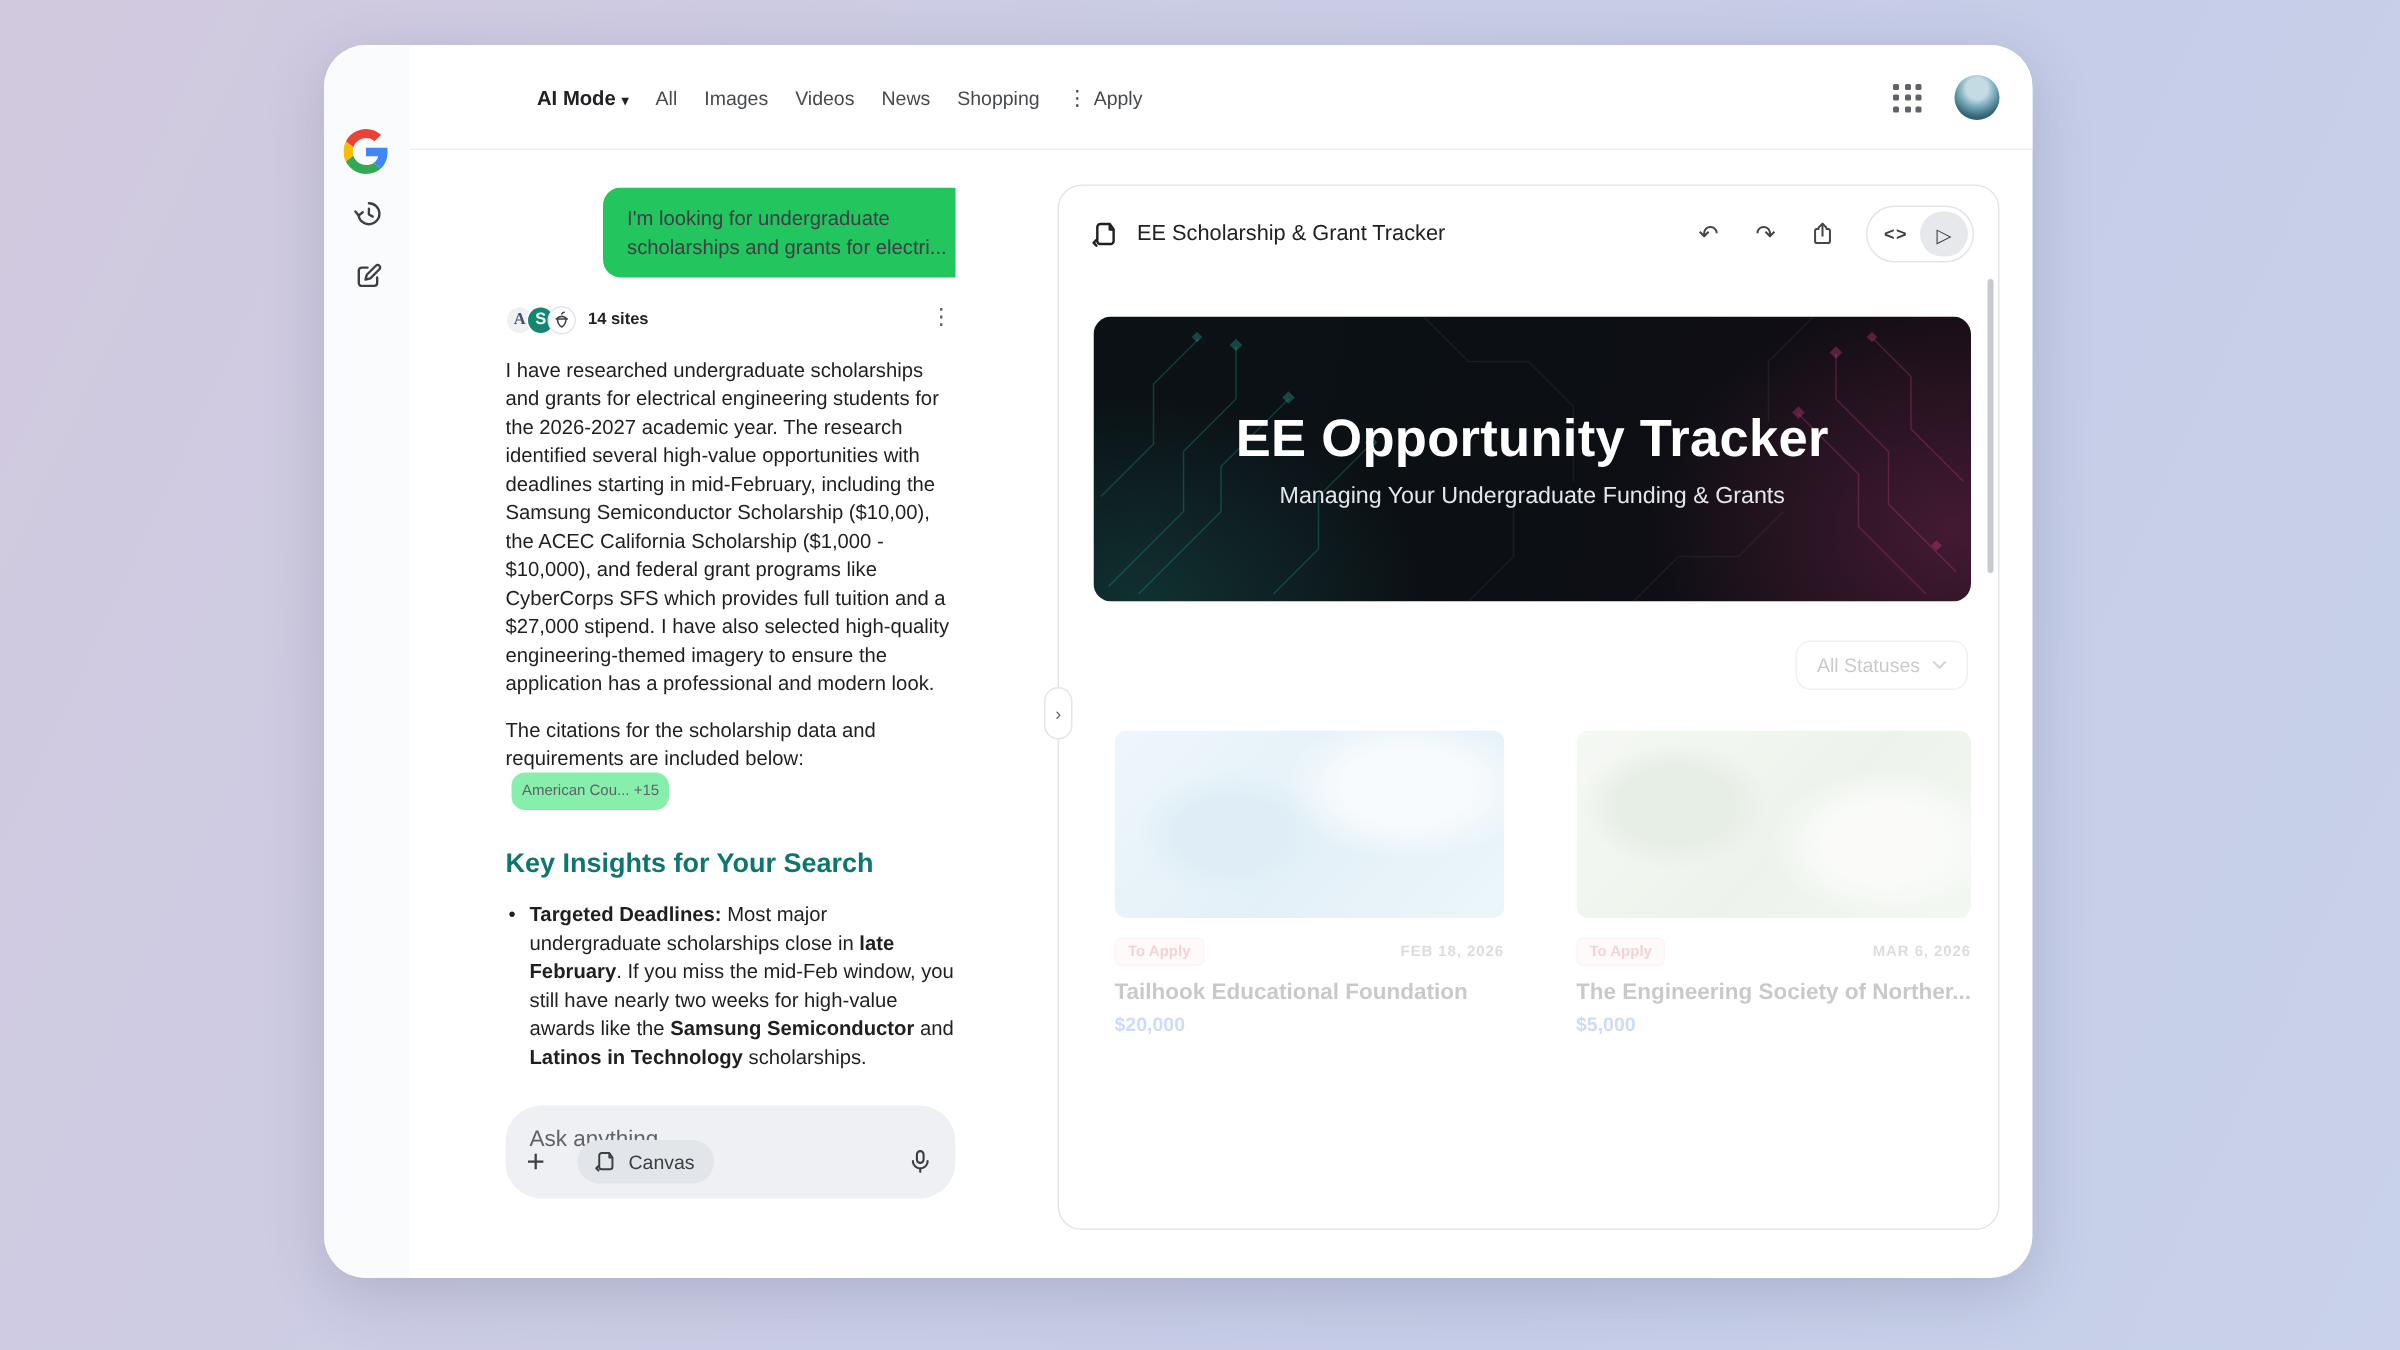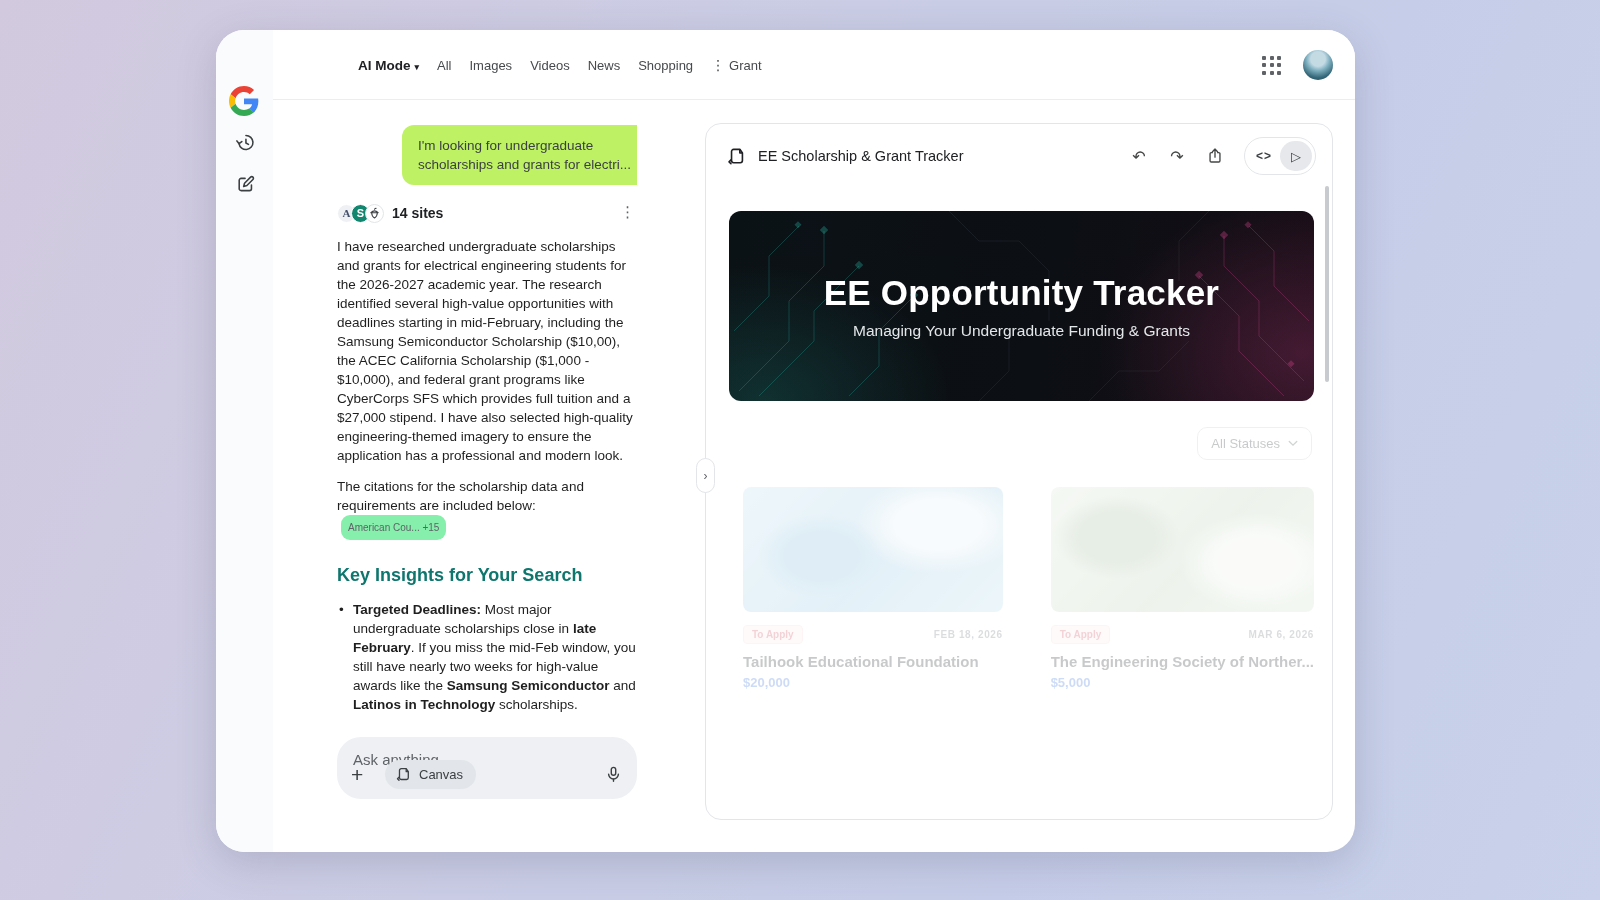--- a/index.html
+++ b/index.html
@@ -27,31 +27,31 @@
   .caret { font-size:9px; color:#202124; margin-left:4px; }
   .tab.more { display:flex; align-items:center; gap:4px; }
   .kebab-sm { font-size:14px; color:#474a4d; }
   .nav-right { position:absolute; right:22px; top:0; height:70px; display:flex; align-items:center; gap:22px; }
   .grid-icon { display:grid; grid-template-columns:repeat(3,4px); grid-gap:3.5px; cursor:pointer; }
   .grid-icon span { width:4px; height:4px; border-radius:1px; background:#5f6368; }
   .avatar { width:30px; height:30px; border-radius:50%; cursor:pointer;
     background:radial-gradient(circle at 50% 30%, #c4dbe4 0 28%, #7fb0c0 45%, #35687a 72%, #1d4452 100%); }
   
   .chat { position:absolute; left:121px; top:95px; width:300px; height:612px; overflow:hidden; font-size:13.5px; line-height:19px; color:#1f1f1f; }
-  .bubble { margin-left:65px; width:259px; background:#bef264; border-radius:12px; padding:11px 14px 11px 16px; position:relative; cursor:pointer; }
+  .bubble { margin-left:65px; width:259px; background:#22c55e; border-radius:12px; padding:11px 14px 11px 16px; position:relative; cursor:pointer; }
   .bubble-text { font-size:13.5px; line-height:19px; color:#3c4043; padding-right:14px; }
   .bubble-chevron { position:absolute; right:10px; bottom:12px; color:#5f6368; }
   .sources { margin-top:17px; display:flex; align-items:center; position:relative; height:22px; }
   .favicons { display:flex; }
   .fav { width:19px; height:19px; border-radius:50%; display:flex; align-items:center; justify-content:center; font-size:11px; border:1px solid #fff; }
   .fav + .fav { margin-left:-5px; }
   .fav.a { background:#eef0f3; color:#44506b; font-family:"Liberation Serif", serif; font-weight:700; }
   .fav.s { background:#13866f; color:#fff; font-weight:700; }
   .fav.acorn { background:#fff; border:1px solid #e3e5e8; }
-  .src-count { margin-left:8px; font-size:14px; font-weight:700; color:#202124; }
+  .src-count { margin-left:8px; font-size:11px; font-weight:700; color:#202124; }
   .src-kebab { position:absolute; right:2px; top:0; font-size:15px; color:#5f6368; cursor:pointer; }
   .para { margin-top:13px; }
   .cite-row { margin-top:12px; }
   .chip { display:inline-block; background:#86efac; color:#5f6368; font-size:10px; padding:3px 7px; border-radius:9px; vertical-align:2px; margin-left:4px; white-space:nowrap; cursor:pointer; }
   h2.insights { font-size:18px; line-height:23px; font-weight:700; color:#0f766e; margin:24px 0 13px; }
   ul.bullets { list-style:none; }
   ul.bullets li { position:relative; padding-left:16px; margin-bottom:13px; }
   ul.bullets li::before { content:"•"; position:absolute; left:2px; top:0; color:#1f1f1f; }
   .b { font-weight:700; }
   
@@ -150,21 +150,21 @@
       <div class="tab aimode">
         <span>AI Mode</span><span class="caret">▾</span>
       </div>
       <div class="tab">All</div>
       <div class="tab">Images</div>
       <div class="tab">Videos</div>
       <div class="tab">News</div>
       <div class="tab">Shopping</div>
       <div class="tab more">
         <span class="kebab-sm">⋮</span>
-        <span>Grant</span>
+        <span>Apply</span>
       </div>
     </nav>
     <div class="nav-right">
       <div class="grid-icon">
         <span></span>
           <span></span>
           <span></span>
           <span></span>
           <span></span>
           <span></span>

